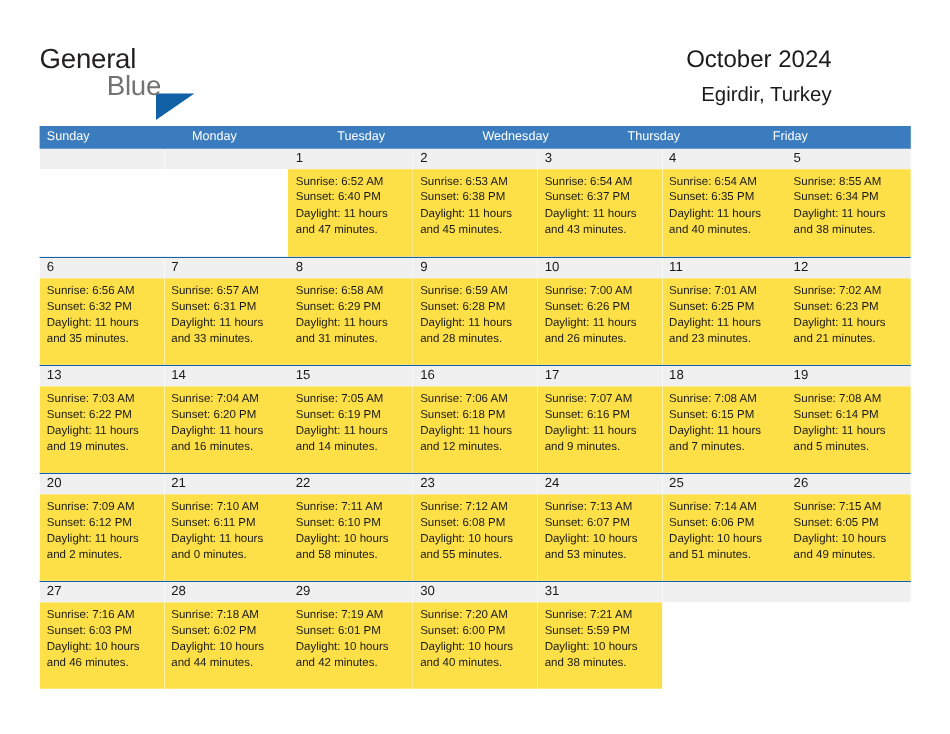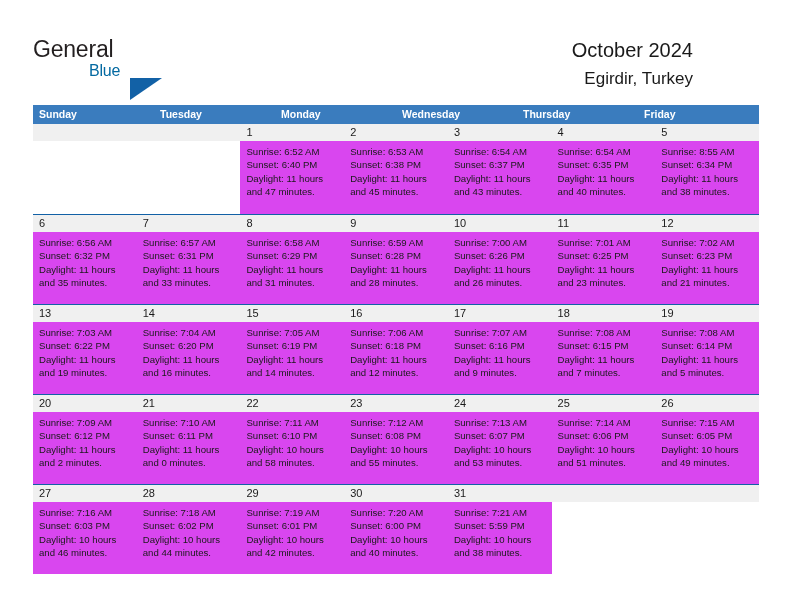--- a/index.html
+++ b/index.html
@@ -43,23 +43,23 @@
     font-size: 23px;
     letter-spacing: -0.2px;
     color: #231f20;
     line-height: 26px;
     font-family: "Liberation Sans", sans-serif;
   }
   .brand-blue {
     position: absolute;
     left: 56px;
     top: 22px;
-    font-size: 16px;
+    font-size: 23px;
     letter-spacing: -0.2px;
-    color: #0369a1;
+    color: #737373;
     line-height: 26px;
     font-family: "Liberation Sans", sans-serif;
   }
   .brand-triangle {
     position: absolute;
     left: 97px;
     top: 42px;
     width: 0;
     height: 0;
     border-left: 32px solid #1261a6;
@@ -101,21 +101,20 @@
   }
   .weekday-cell {
     flex: 1 1 0;
     color: #ffffff;
     font-size: 10.5px;
     line-height: 19px;
     padding-left: 6px;
     box-sizing: border-box;
     white-space: nowrap;
     overflow: hidden;
-    font-weight: bold;
   }
 
   .week-row {
     display: flex;
     width: 726px;
     height: 90px;
     border-top: 1.6px solid #1261a6;
     box-sizing: border-box;
   }
   .week-row.first {
@@ -133,21 +132,21 @@
     box-sizing: border-box;
   }
   .day-num {
     font-size: 11px;
     line-height: 17px;
     padding-left: 6px;
     color: #1a1a1a;
   }
   .day-body {
     padding: 4px 6px 0 6px;
-    background: #d946ef;
+    background: #fde047;
     height: 73px;
     box-sizing: border-box;
   }
   .day-line {
     font-size: 9.6px;
     line-height: 13.4px;
     color: #1a1a1a;
     white-space: nowrap;
   }
   .day-cell.empty .day-body {
@@ -170,22 +169,22 @@
     <div class="title-block">
       <div class="cal-title">October 2024</div>
       <div class="cal-location">Egirdir, Turkey</div>
     </div>
 
   </div>
 
   <div class="calendar">
     <div class="weekday-row" id="weekday-row">
         <div class="weekday-cell">Sunday</div>
+        <div class="weekday-cell">Monday</div>
         <div class="weekday-cell">Tuesday</div>
-        <div class="weekday-cell">Monday</div>
         <div class="weekday-cell">Wednesday</div>
         <div class="weekday-cell">Thursday</div>
         <div class="weekday-cell">Friday</div>
       </div>
     <div id="weeks-container">
         <div class="week-row first">
           <div class="day-cell empty">
             <div class="day-band">
               <div class="day-num"></div>
             </div>

